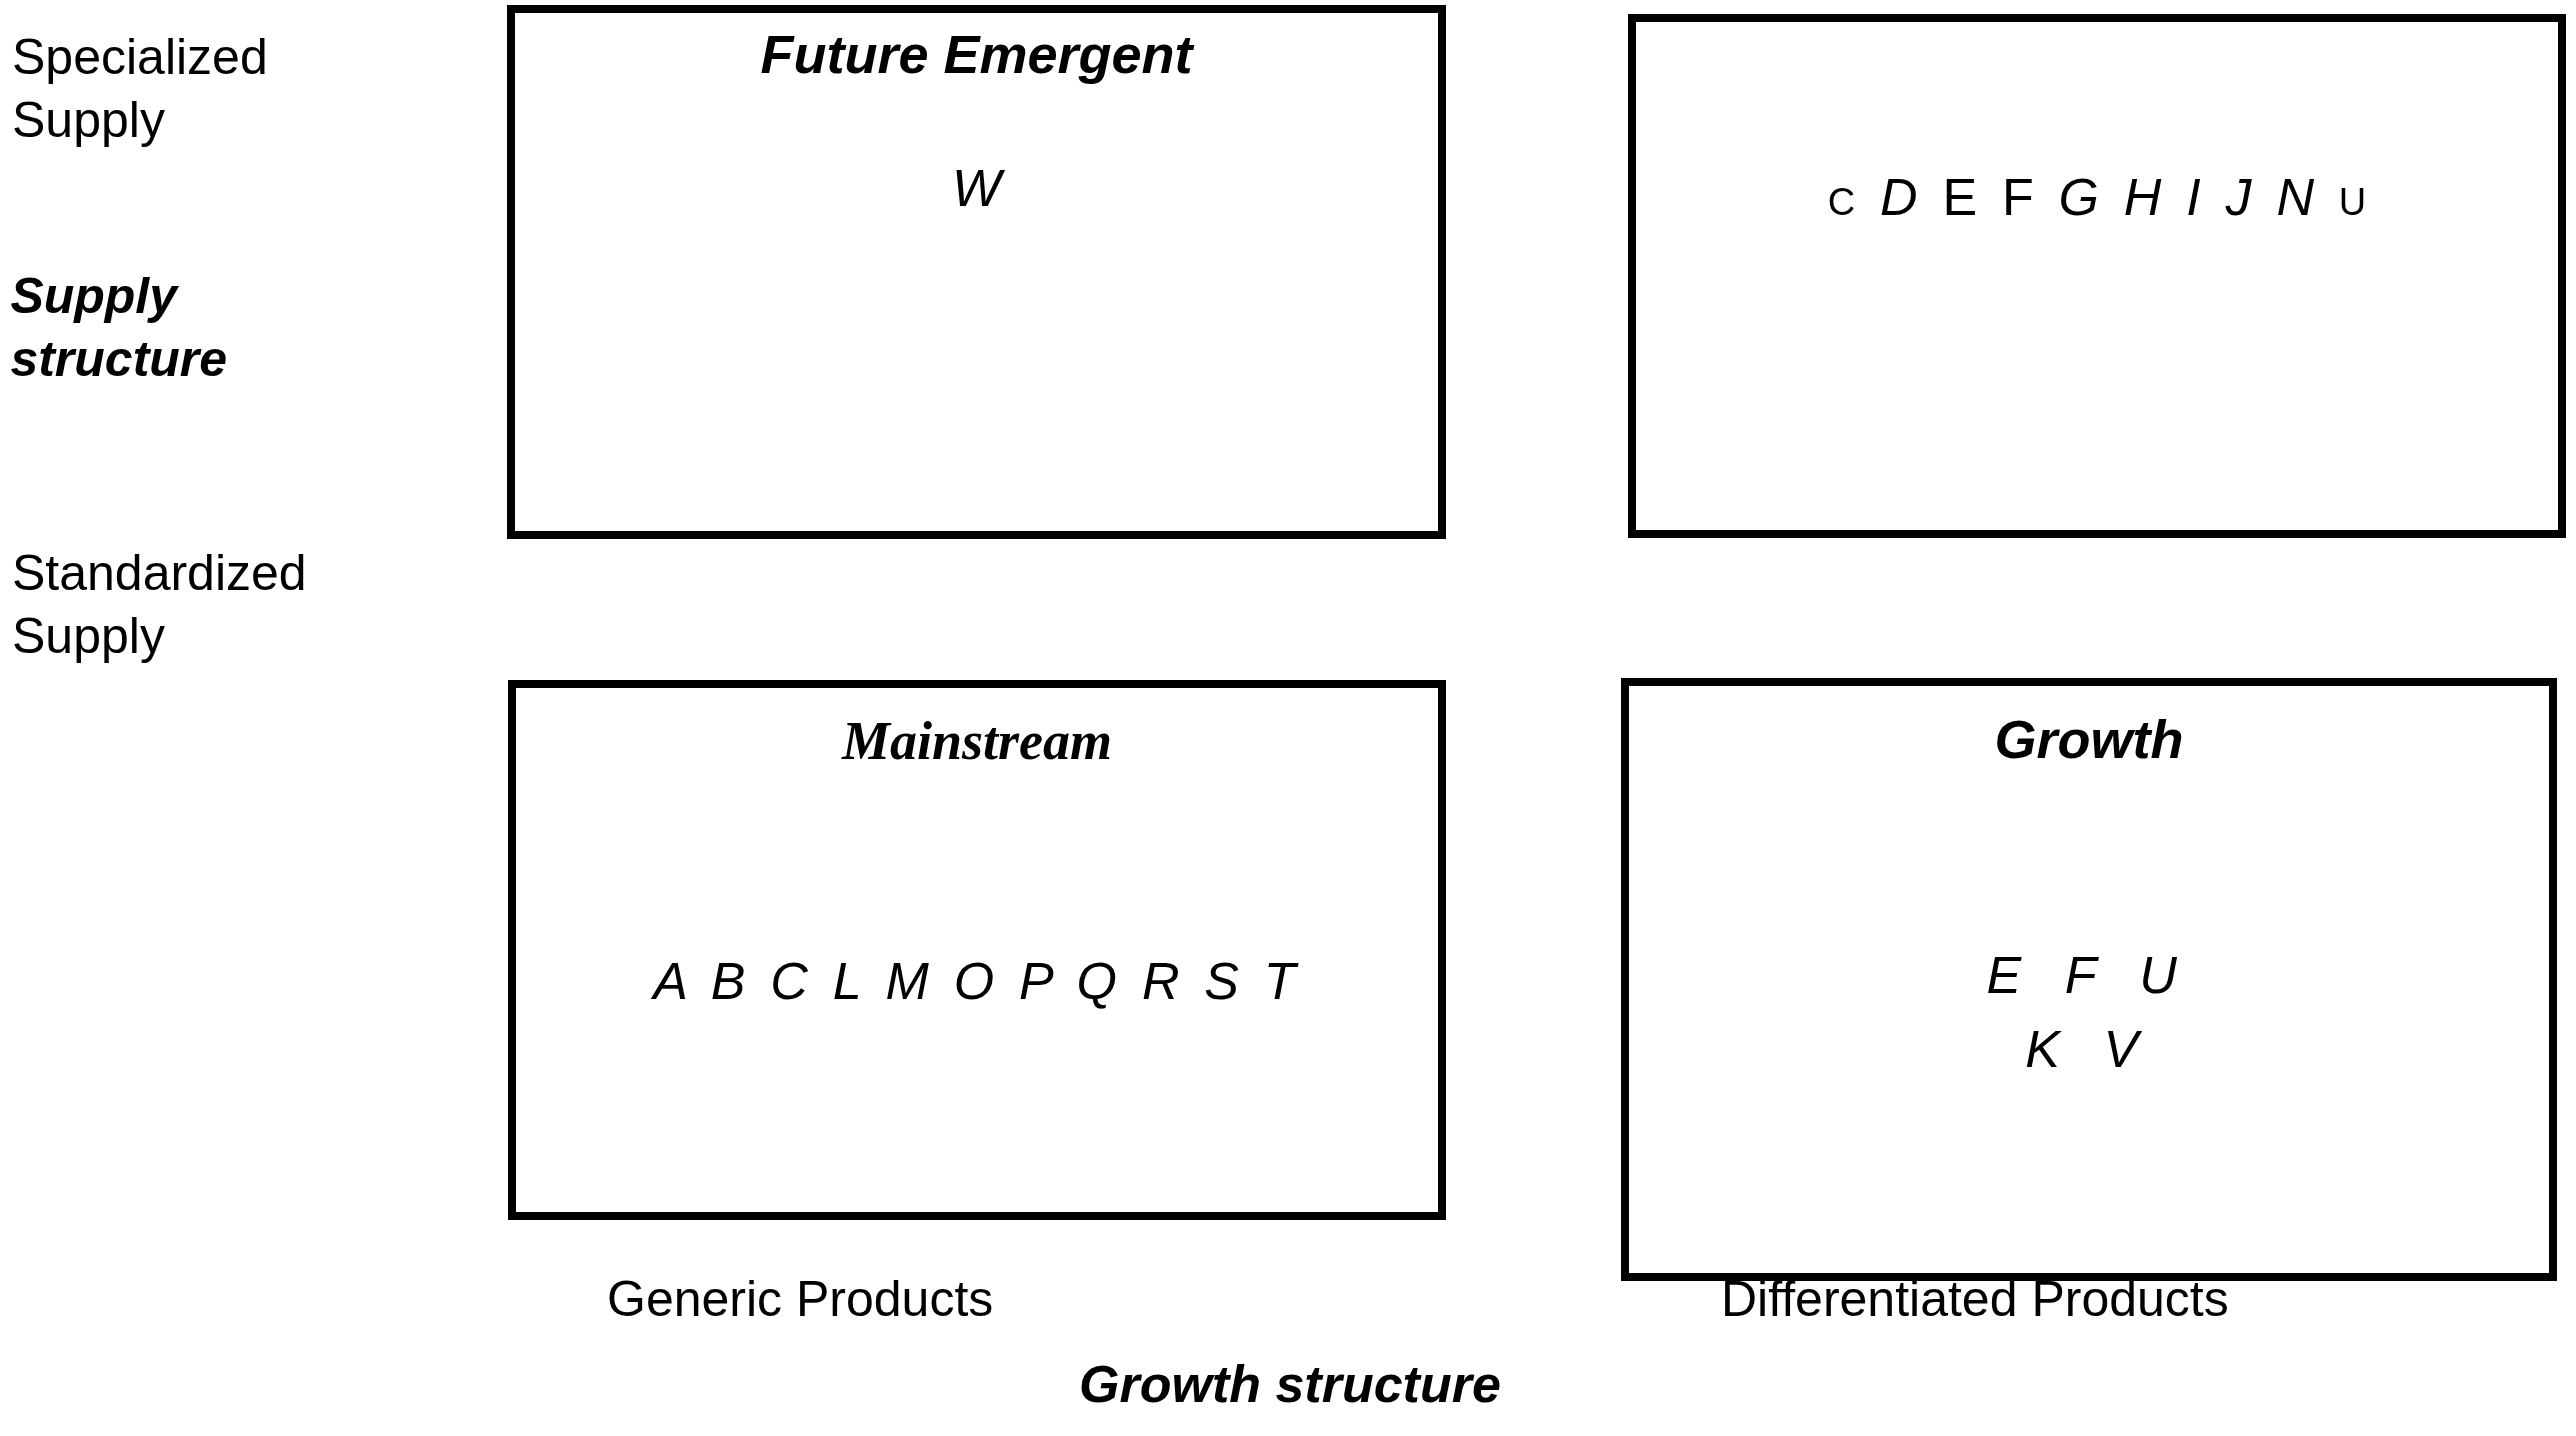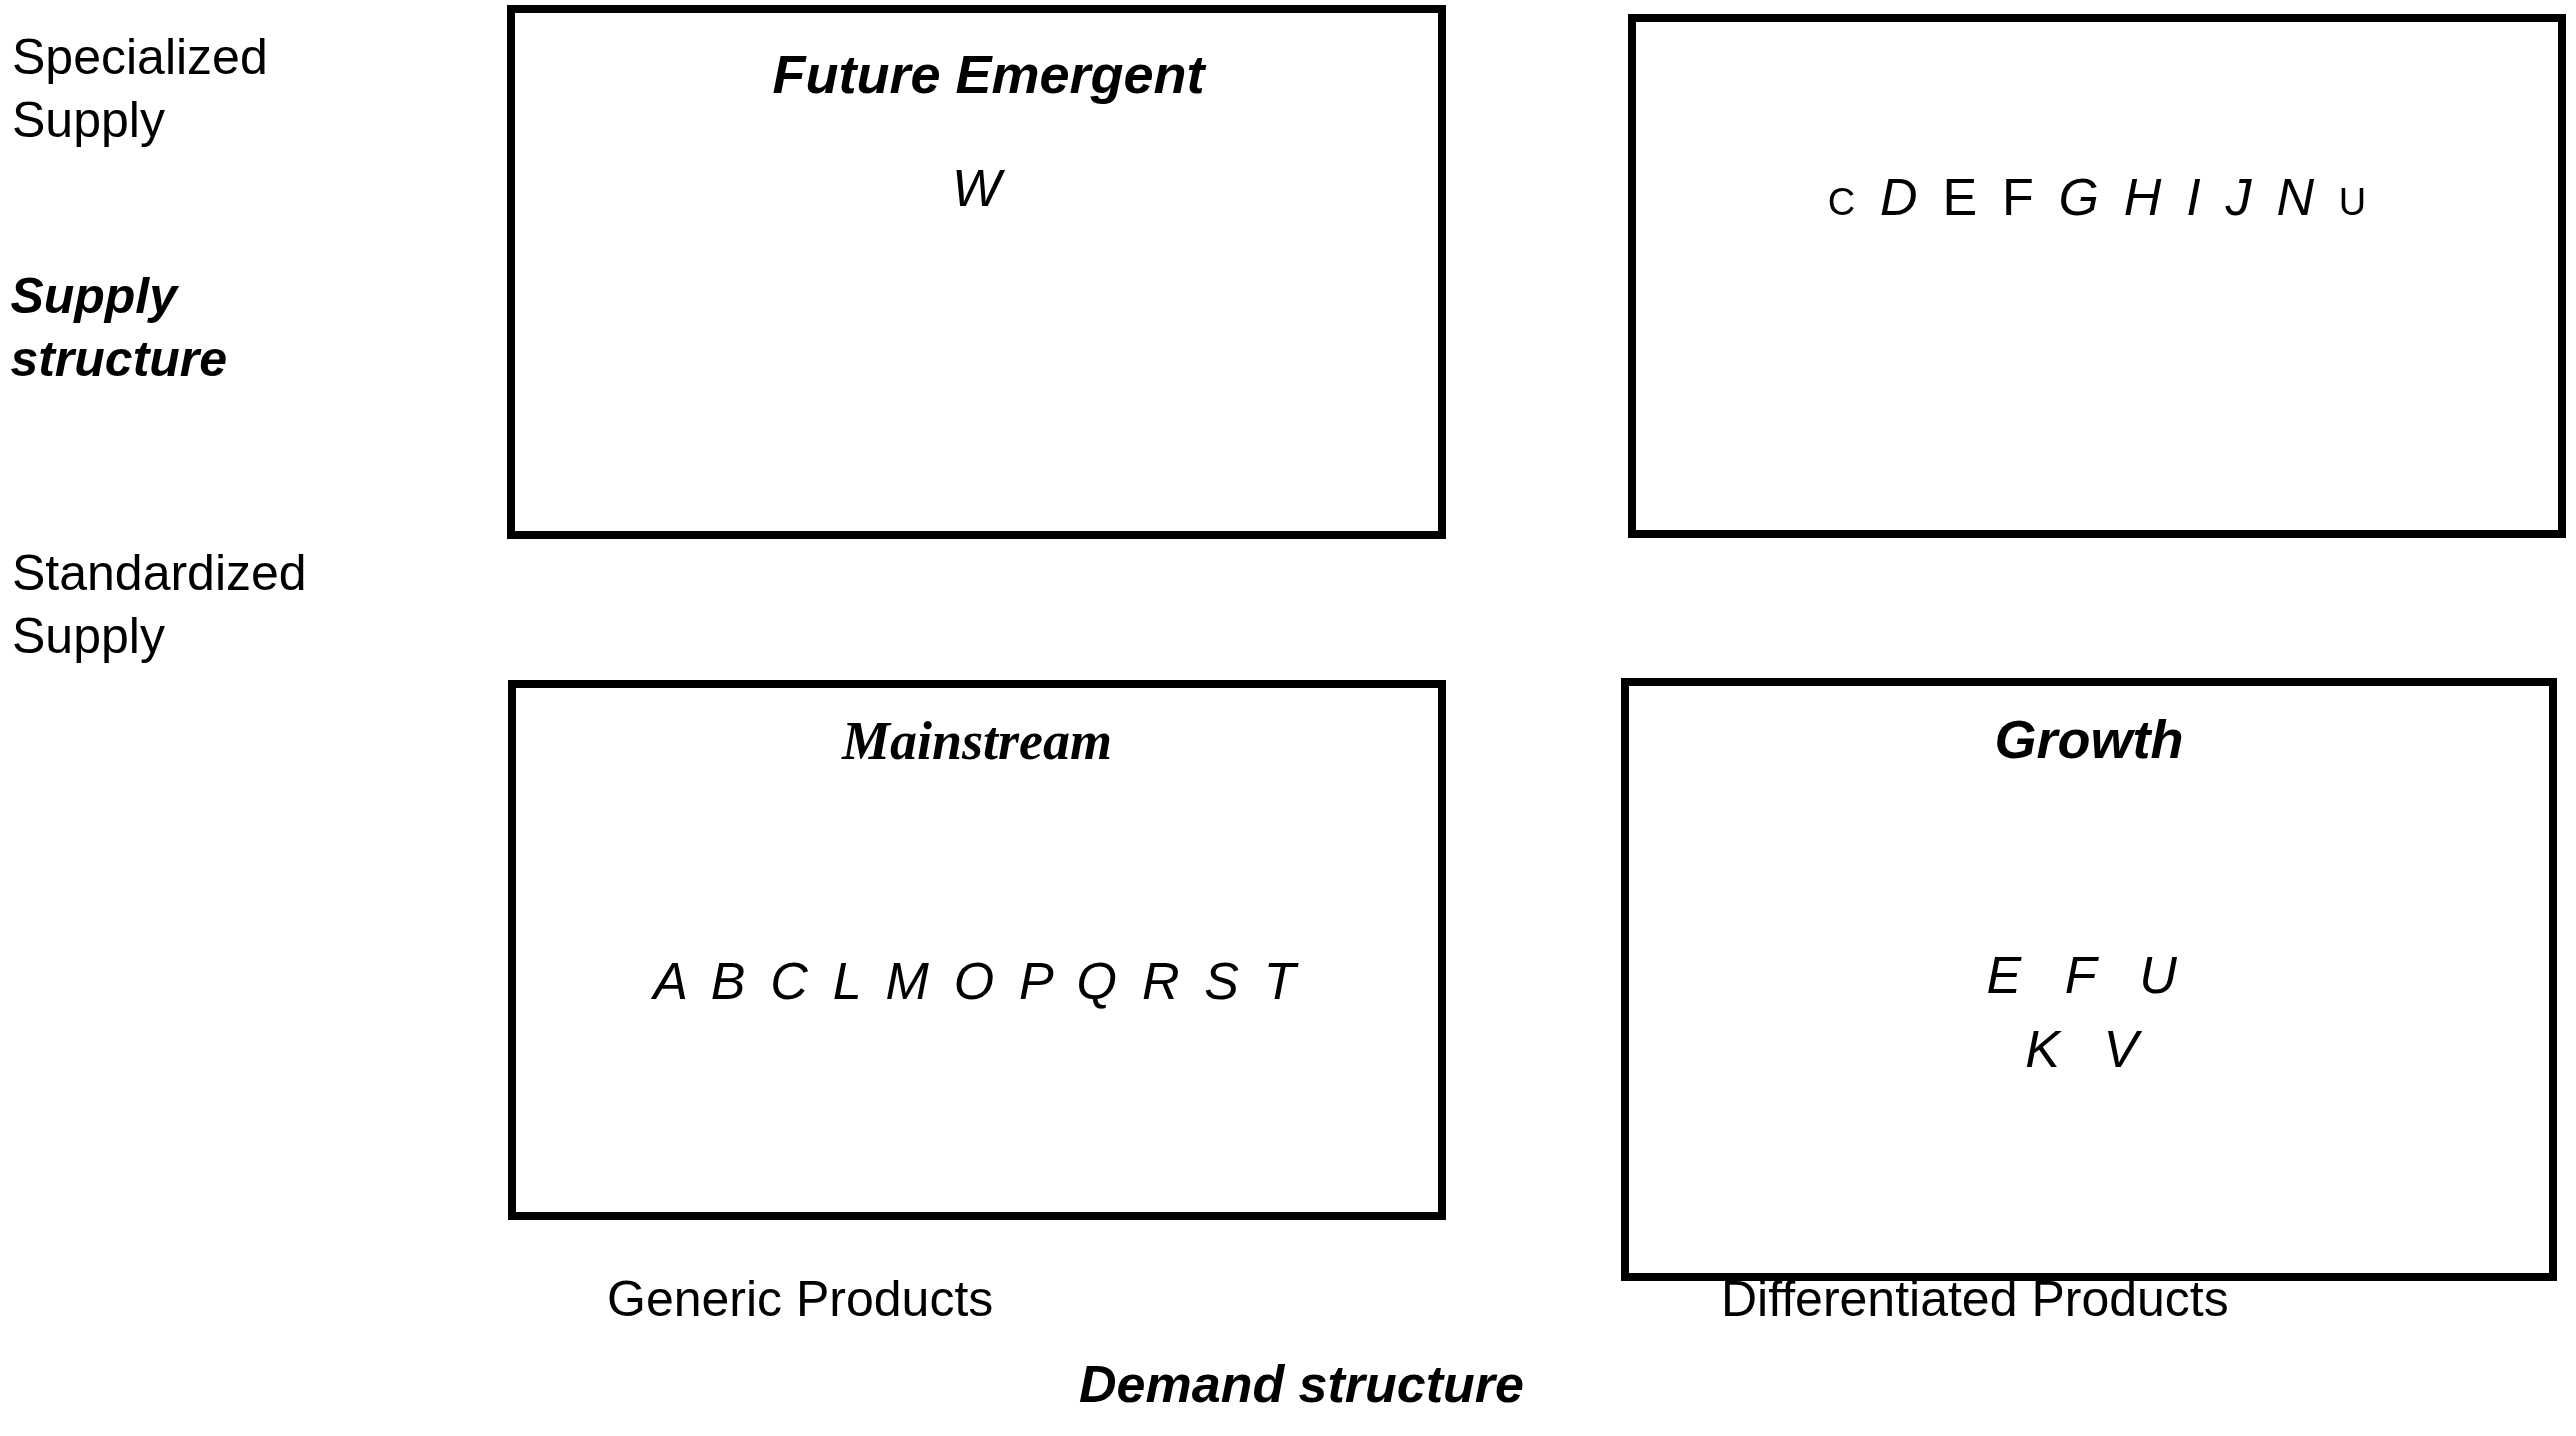--- a/index.html
+++ b/index.html
@@ -36,21 +36,21 @@
     position: absolute;
     left: 0;
     width: 100%;
     text-align: center;
     font-weight: bold;
     font-style: italic;
     font-size: 54px;
     line-height: 1;
     white-space: nowrap;
   }
-  #box-future-emergent .quad-title { top: 34px; padding-left: 12px; }
+  #box-future-emergent .quad-title { top: 14px; }
   #box-niche           .quad-title { top: 28px; }
   #box-mainstream      .quad-title { top: 26px; font-family: Liberation Serif, serif; }
   #box-growth          .quad-title { top: 26px; }
 
   .quad-items {
     position: absolute;
     left: 0;
     width: 100%;
     text-align: center;
     font-size: 52px;
@@ -144,16 +144,16 @@
     <div class="quad-items" id="items-growth">
       <span class="growth-line">E F U</span>
       <span class="growth-line">K V</span>
     </div>
   </div>
 
   <div class="axis-label plain" id="label-generic-products">Generic Products</div>
 
   <div class="axis-label plain" id="label-differentiated-products">Differentiated Products</div>
 
-  <div class="axis-label strong" id="label-demand-structure">Demand structure</div>
+  <div class="axis-label strong" id="label-demand-structure">Growth structure</div>
 
 </div>
 
 
 </body></html>

